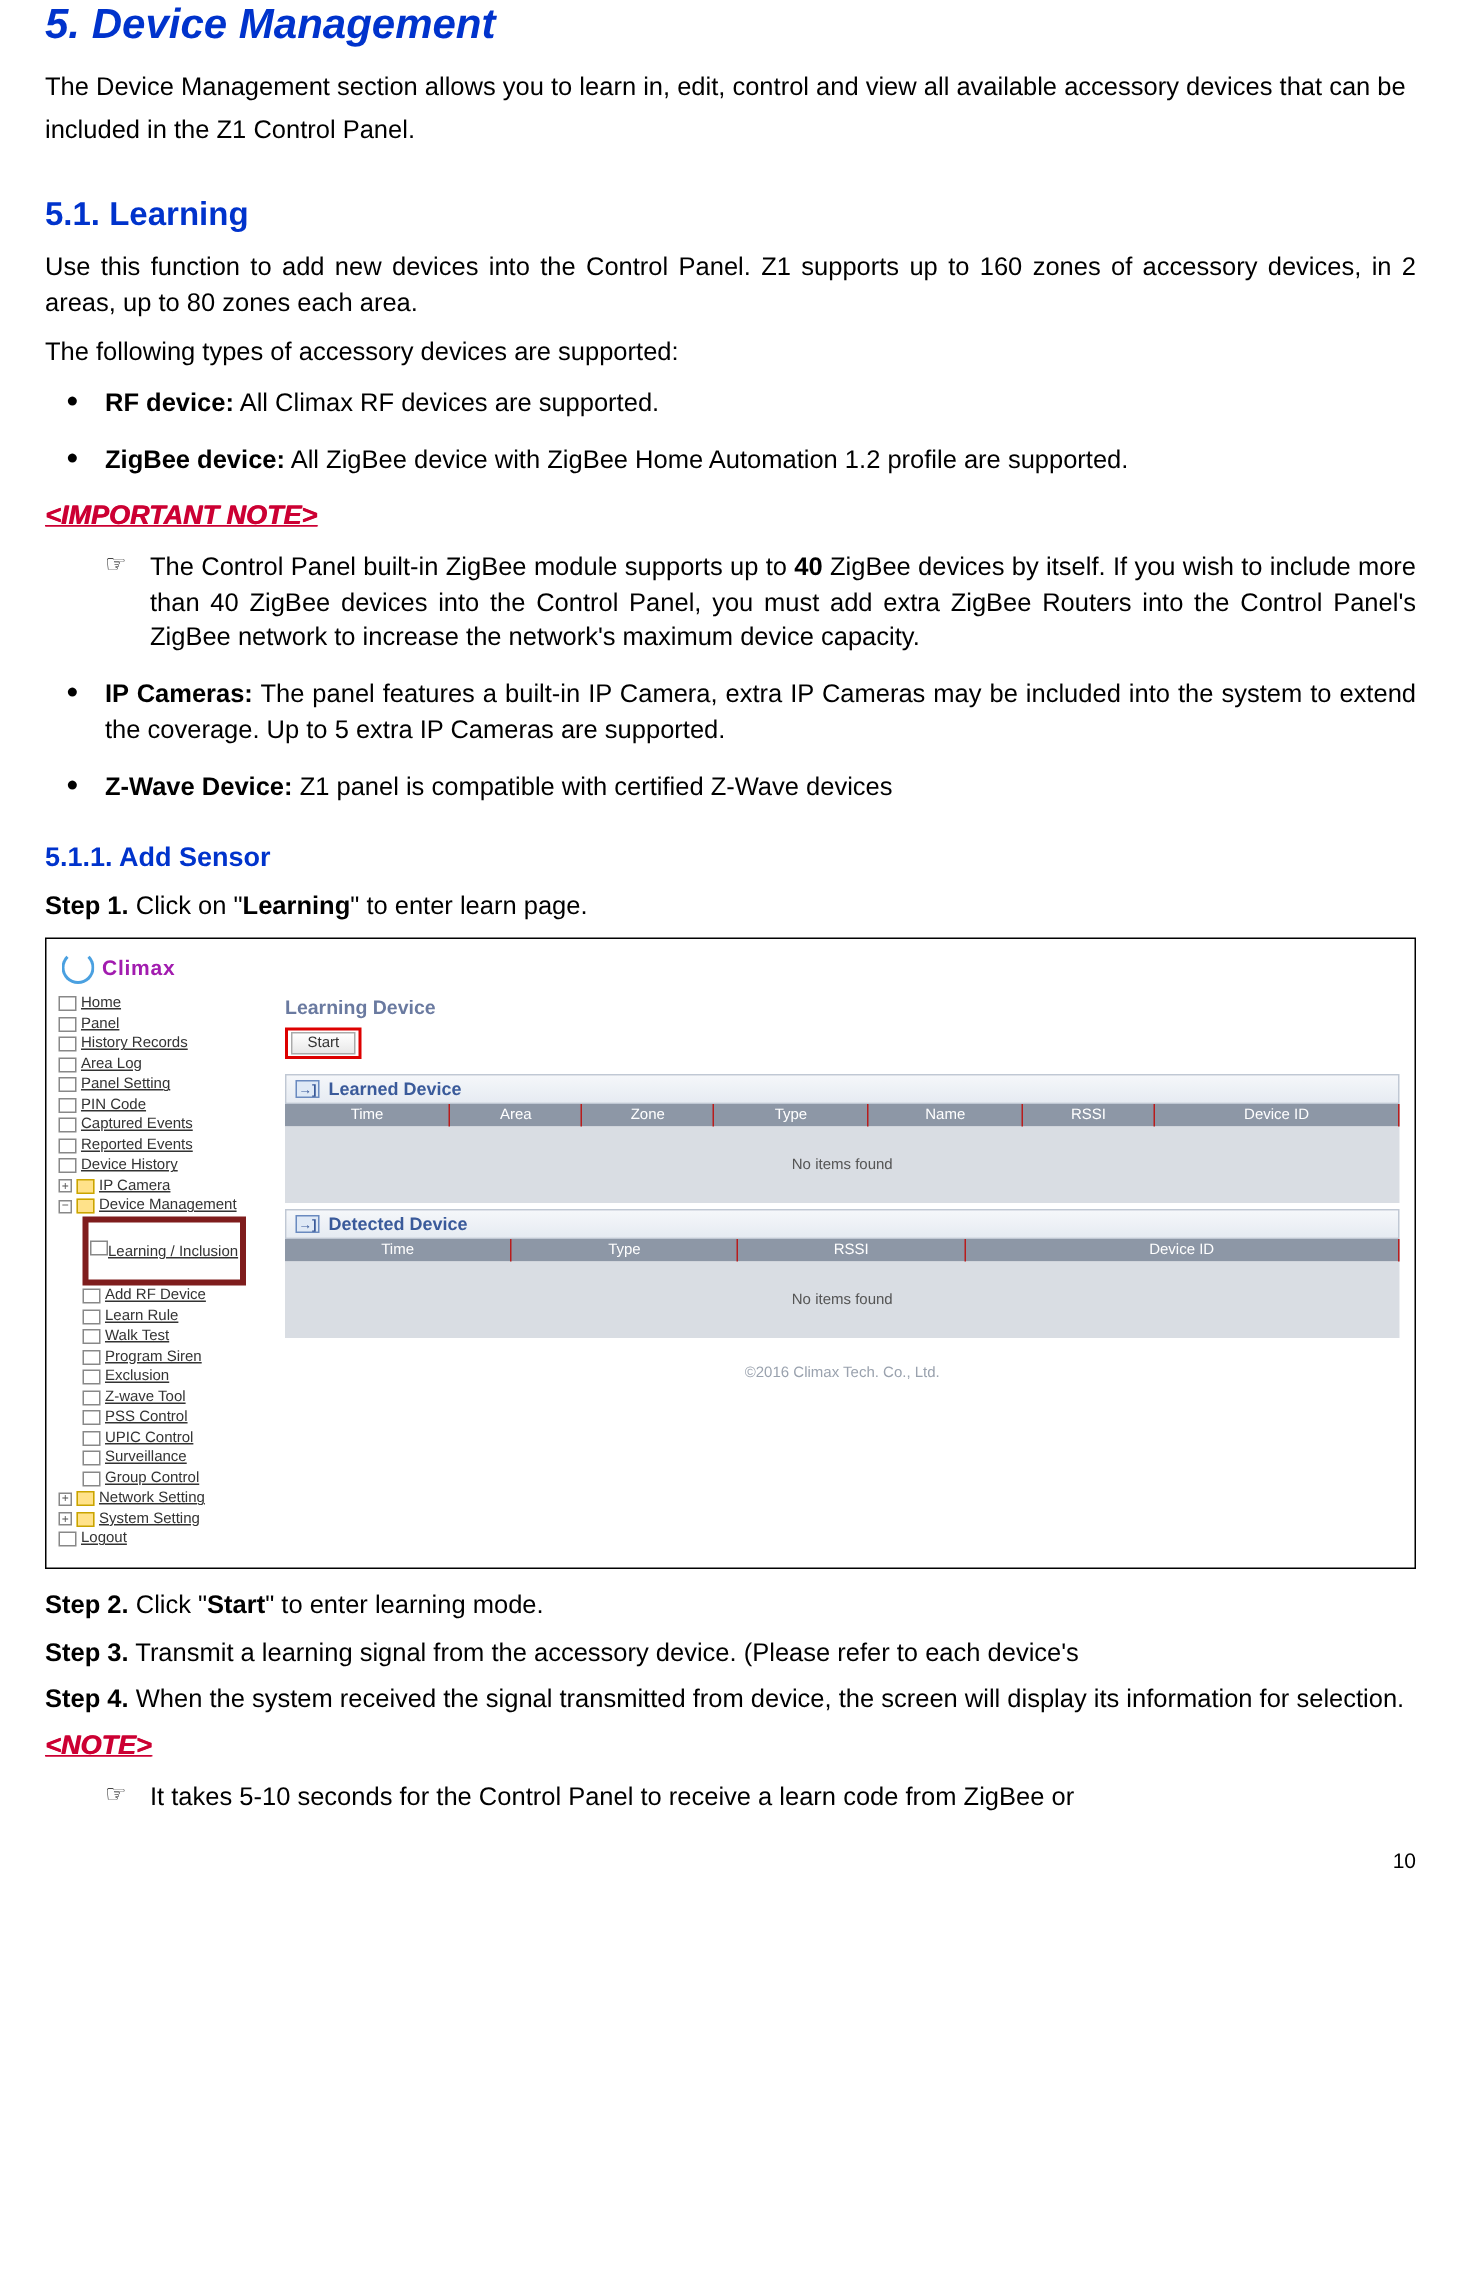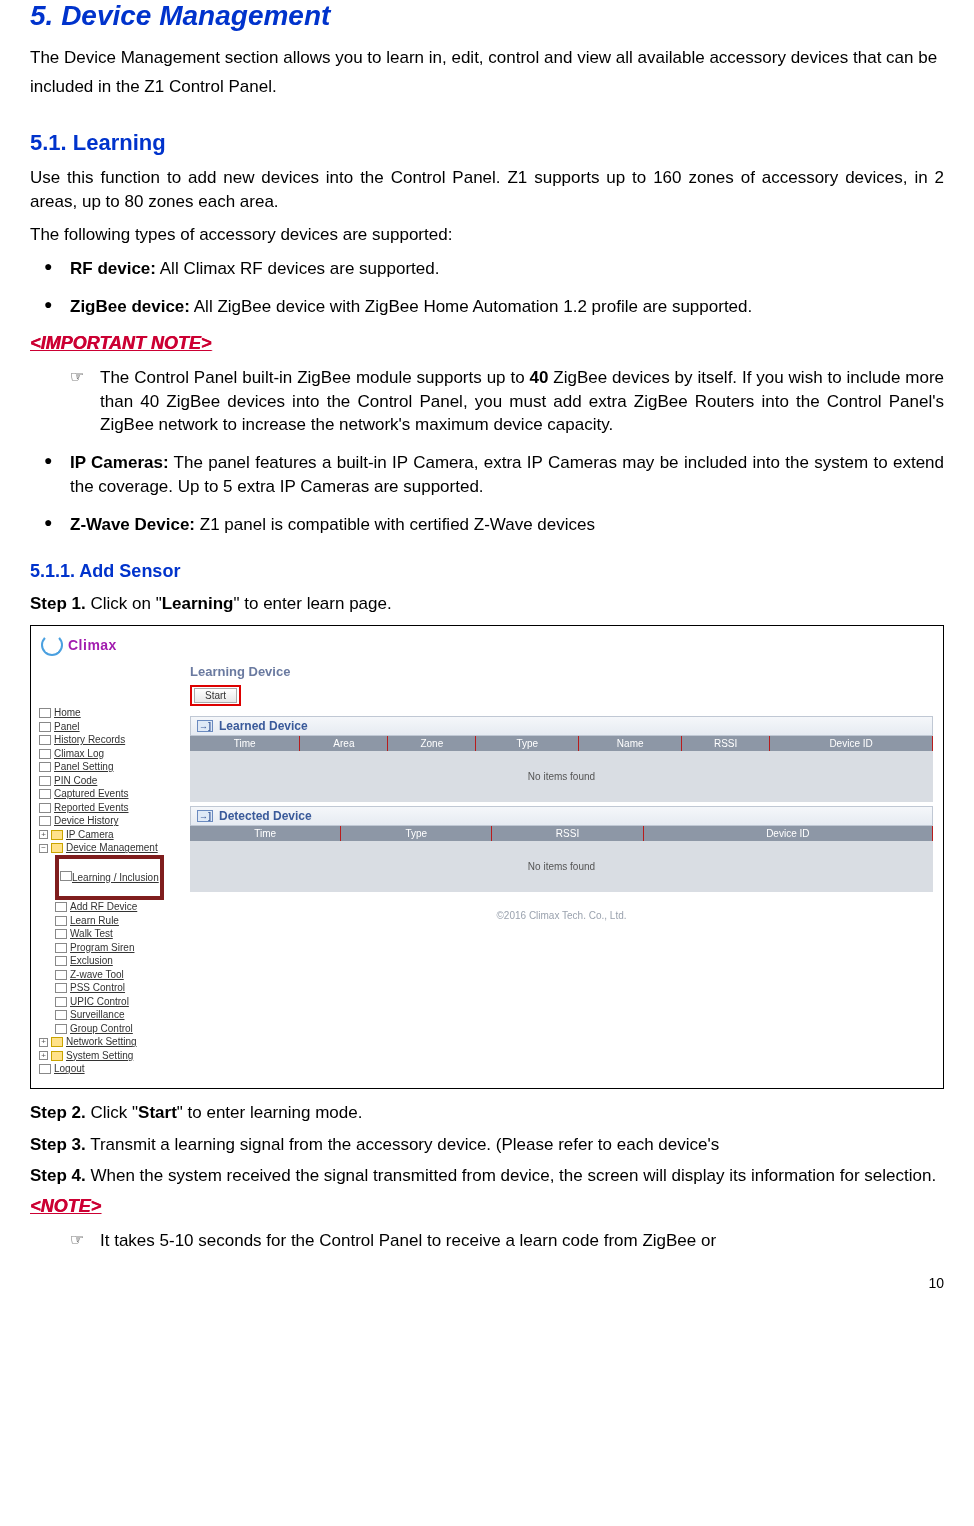--- a/index.html
+++ b/index.html
@@ -127,21 +127,20 @@
     }
     .logo-text { color: #a21caf; font-weight: bold; font-size: 14px; letter-spacing: 0.5px; }
     .shot-body { display: flex; }
     
     .sidebar {
       width: 145px;
       flex-shrink: 0;
       padding: 2px 2px 8px 4px;
       font-size: 10px;
       line-height: 1.35;
-      margin-top: 44px;
     }
     .tree-item { display: flex; align-items: center; gap: 3px; white-space: nowrap; }
     .tree-item.sub { padding-left: 16px; }
     .tree-icon {
       width: 12px; height: 10px; display: inline-block; background: #fff; border: 1px solid #888;
     }
     .tree-folder { background: #ffe28a; border: 1px solid #c9a400; }
     .tree-plus {
       width: 9px; height: 9px; border: 1px solid #888; display: inline-flex; align-items: center; justify-content: center;
       font-size: 8px; line-height: 1; color: #555; background: #fff;
@@ -238,21 +237,21 @@
         <div class="tree-item">
             <span class="tree-icon"></span>
             <span class="tree-label">Panel</span>
           </div>
         <div class="tree-item">
             <span class="tree-icon"></span>
             <span class="tree-label">History Records</span>
           </div>
         <div class="tree-item">
             <span class="tree-icon"></span>
-            <span class="tree-label">Climax Log</span>
+            <span class="tree-label">Area Log</span>
           </div>
         <div class="tree-item">
             <span class="tree-icon"></span>
             <span class="tree-label">Panel Setting</span>
           </div>
         <div class="tree-item">
             <span class="tree-icon"></span>
             <span class="tree-label">PIN Code</span>
           </div>
         <div class="tree-item">

